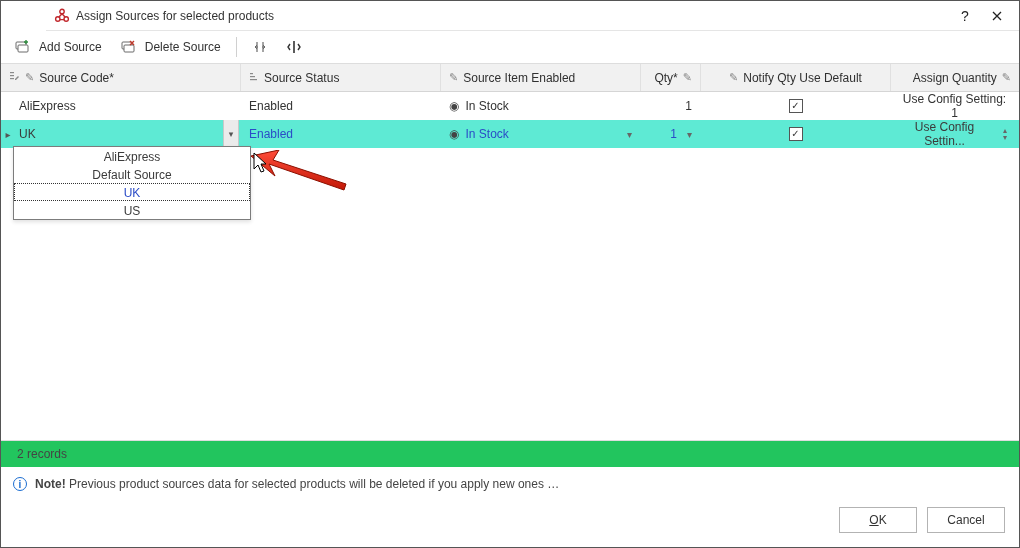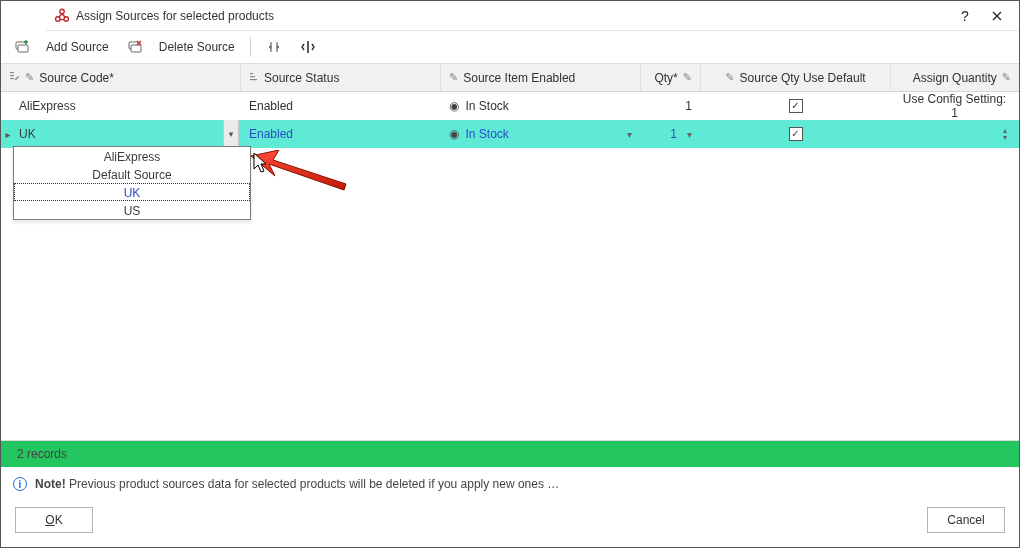--- a/index.html
+++ b/index.html
@@ -32,21 +32,21 @@
     font-size:14px; color:#222;
   }
   
   .toolbar {
     display:flex; align-items:center;
     gap:4px;
     padding:4px 6px;
     border-bottom:1px solid #ddd;
   }
   .tool-btn {
-    display:flex; align-items:center; gap:16px;
+    display:flex; align-items:center; gap:9px;
     padding:3px 6px;
     border:1px solid transparent;
     border-radius:2px;
   }
   .icon-box { width:16px; height:16px; display:inline-flex; align-items:center; justify-content:center; }
   .tool-sep { width:1px; height:20px; background:#d0d0d0; margin:0 4px; }
   
   .col-header {
     display:flex;
     height:28px;
@@ -155,21 +155,21 @@
   }
   .note-bar .info-icon {
     width:14px; height:14px; border-radius:50%;
     border:1.5px solid #1b6dd1;
     color:#1b6dd1;
     display:flex; align-items:center; justify-content:center;
     font-size:10px; font-weight:bold;
     flex:0 0 auto;
   }
   .button-bar {
-    display:flex; justify-content:space-between; gap:10px;
+    display:flex; justify-content:flex-end; gap:10px;
     padding:6px 14px 14px 14px;
   }
   .btn {
     min-width:78px; height:26px;
     border:1px solid #b3b3b3;
     background:#fff;
     display:flex; align-items:center; justify-content:center;
     padding:0 14px;
     font-size:12px;
   }
@@ -266,21 +266,21 @@
     <div class="col c-item">
       <span class="pencil">✎</span>
       <span>Source Item Enabled</span>
     </div>
     <div class="col c-qty">
       <span>Qty*</span>
       <span class="pencil">✎</span>
     </div>
     <div class="col c-notify">
       <span class="pencil">✎</span>
-      <span>Source Qty Use Default</span>
+      <span>Notify Qty Use Default</span>
     </div>
     <div class="col c-nqty">
       <span>Assign Quantity</span>
       <span class="pencil">✎</span>
     </div>
   </div>
 
   <div class="rows">
 
     <div class="row">
@@ -315,20 +315,21 @@
         <span class="chev">▾</span>
       </div>
       <div class="cell c-qty">
         <span class="link">1</span>
         <span class="chev">▾</span>
       </div>
       <div class="cell c-notify">
         <span class="checkbox checked"></span>
       </div>
       <div class="cell c-nqty">
+        <span>Use Config Settin...</span>
         <span class="spin">
             <span>▴</span>
             <span>▾</span>
           </span>
       </div>
 
       <div class="dd-handle">▾</div>
 
       <div class="dropdown">
         <div class="opt">AliExpress</div>

